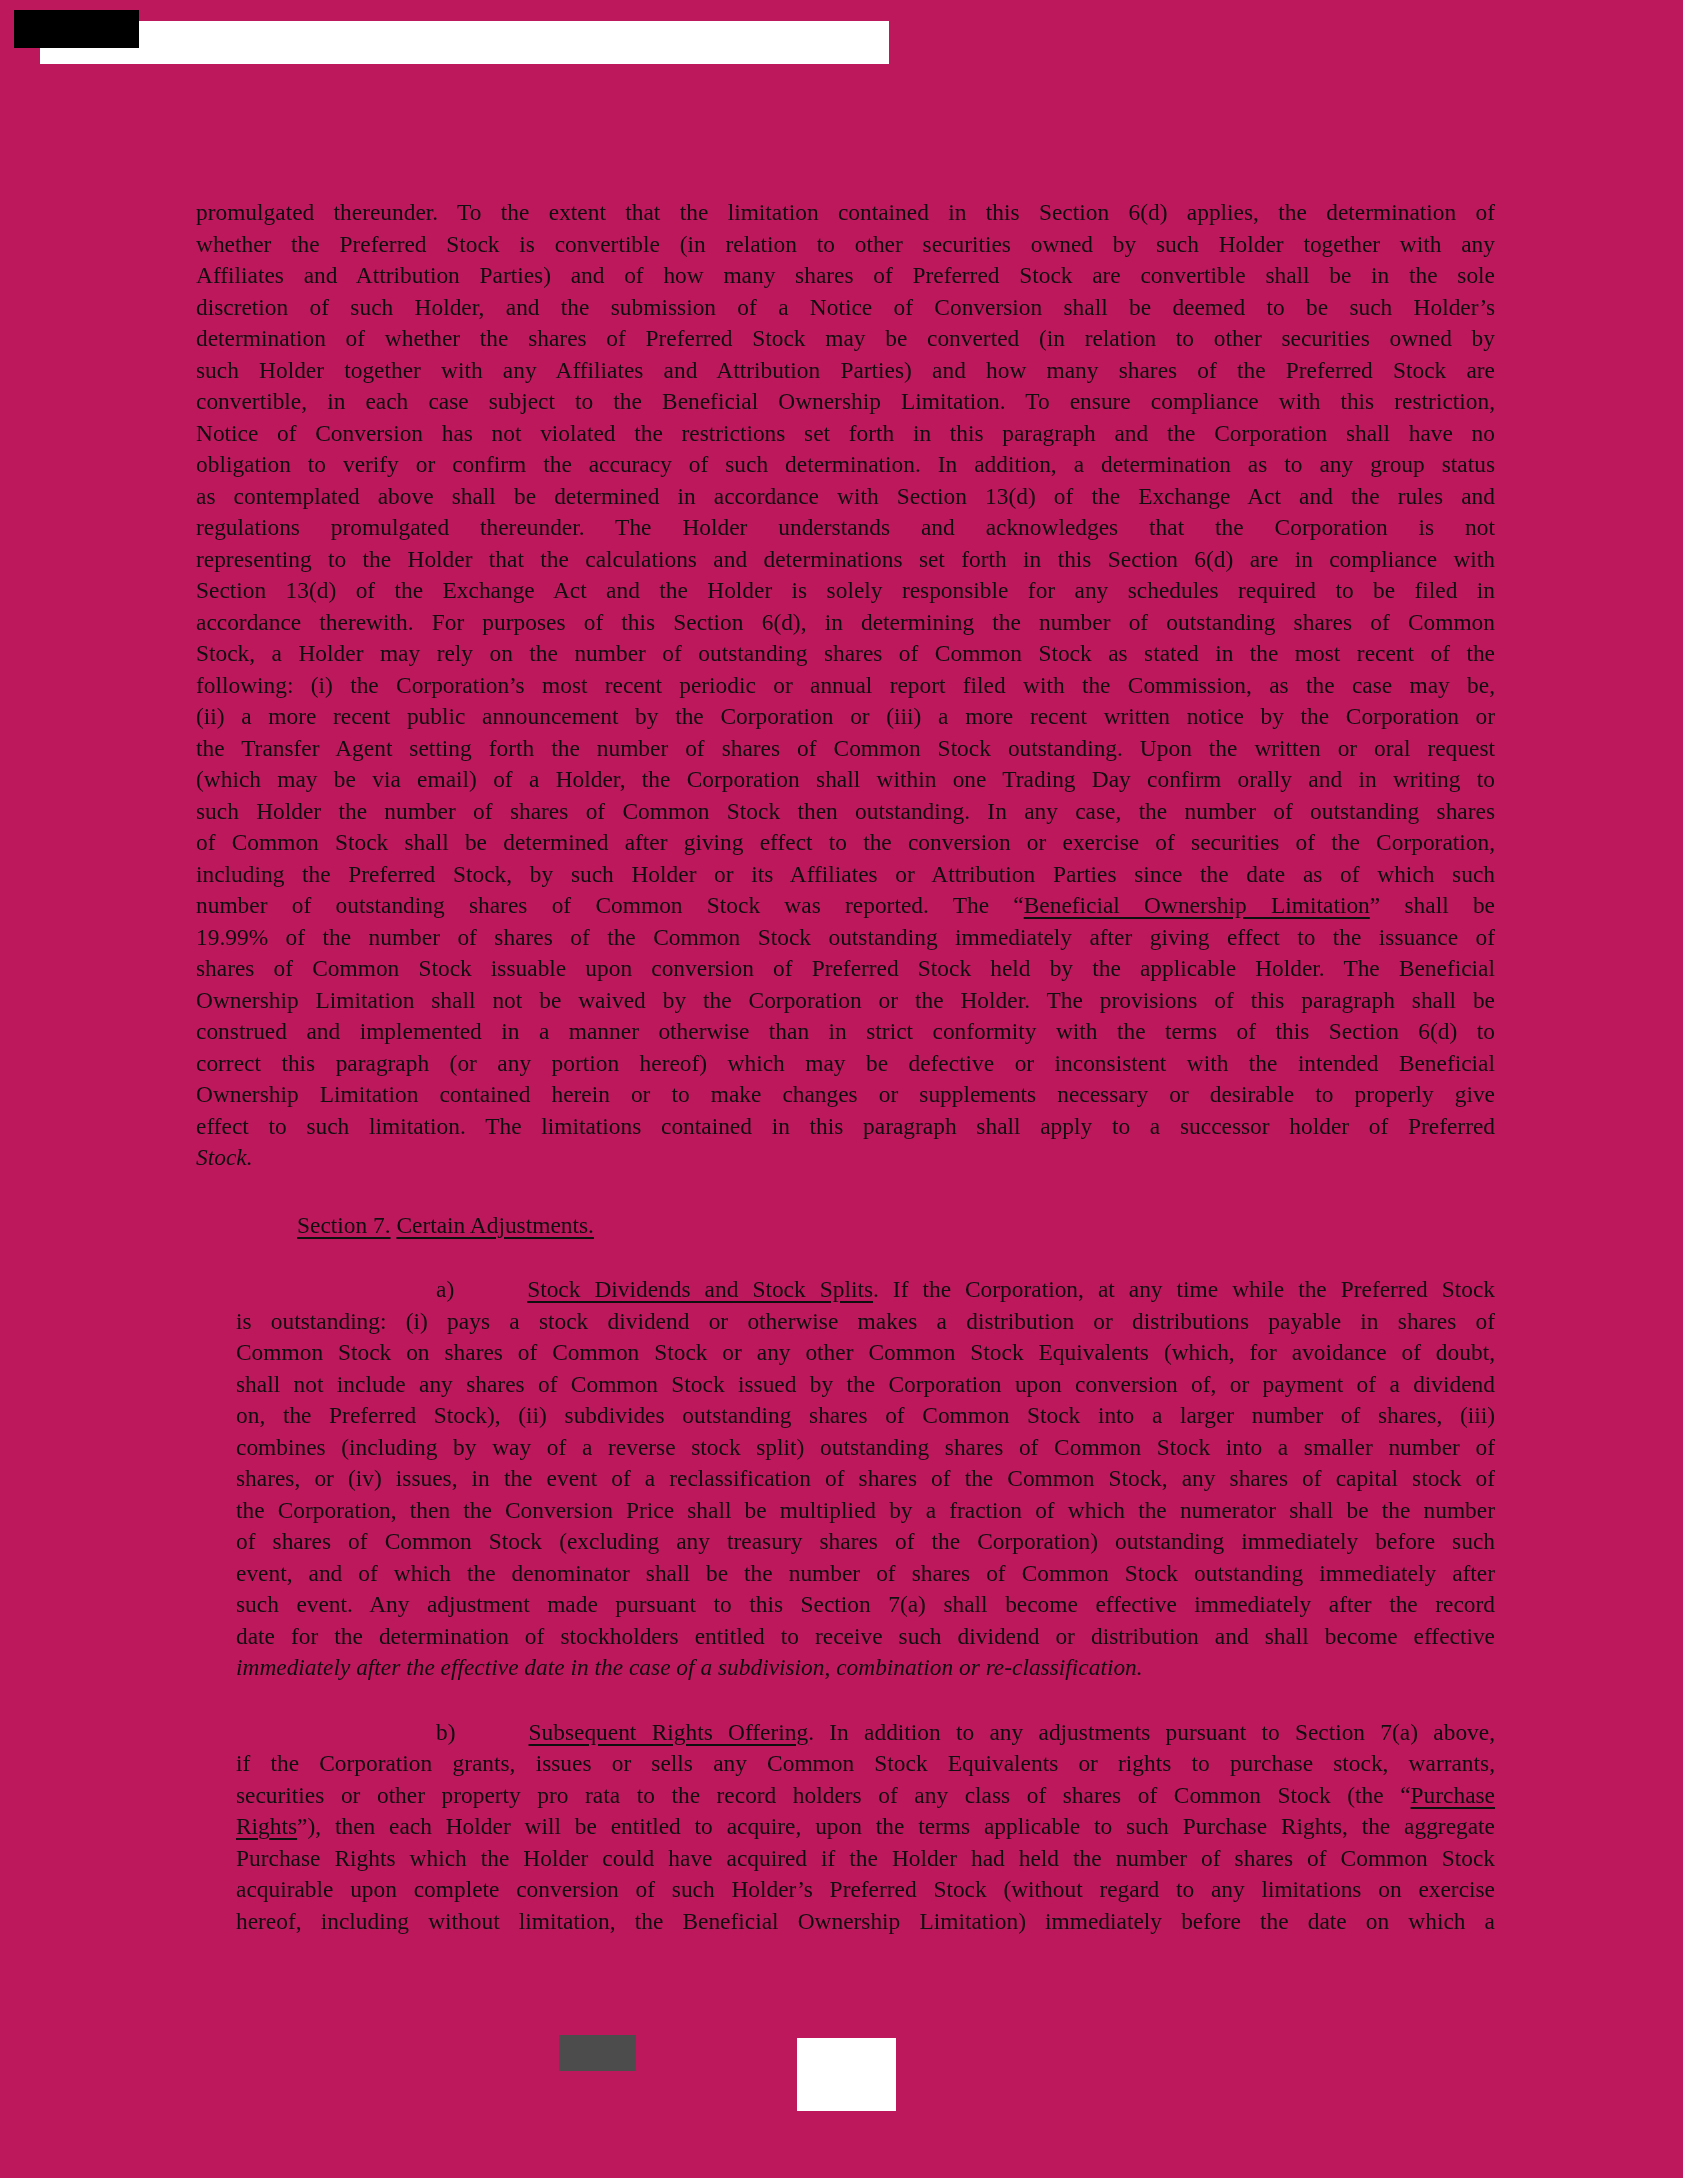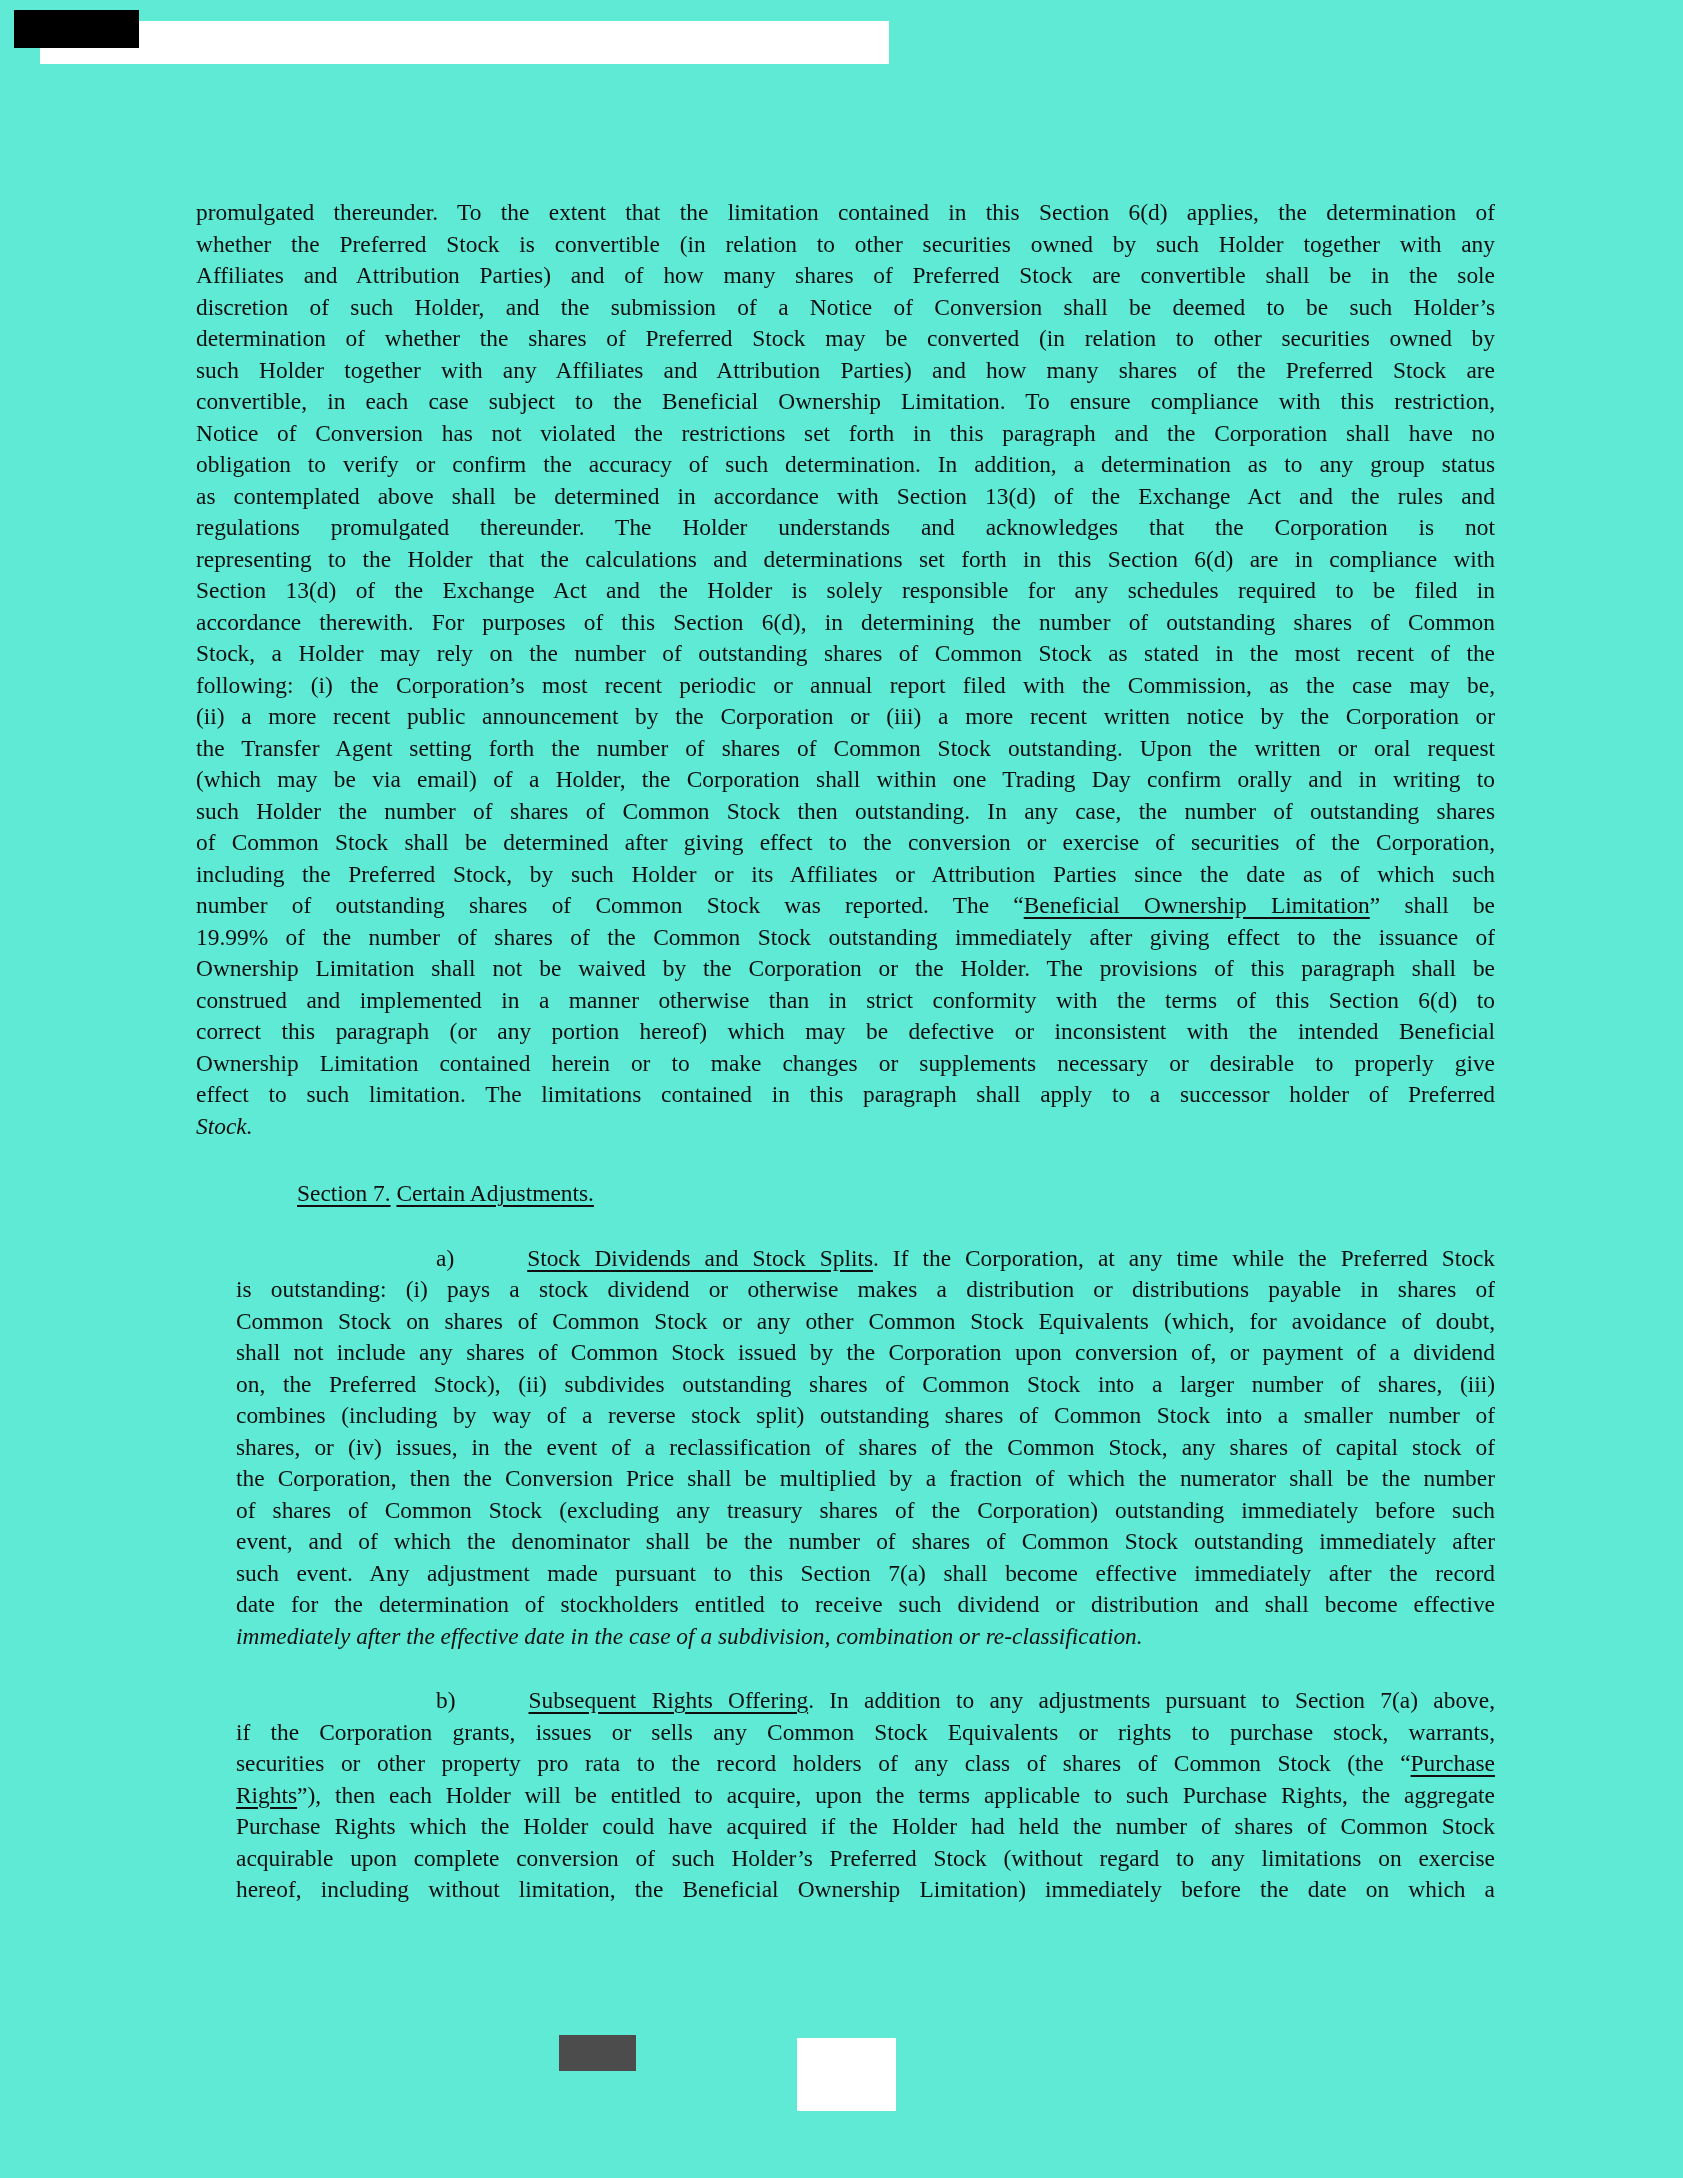--- a/index.html
+++ b/index.html
@@ -3,21 +3,21 @@
 <meta charset="utf-8">
 <style>
   html,body{margin:0;padding:0;}
   body{
     width:1683px;height:2178px;
     background:#fdfdfd;
     font-family:"Liberation Serif","DejaVu Serif",serif;
   }
   .page{
     position:relative;width:1683px;height:2178px;overflow:hidden;
-    background:#5eead4;
+    background:#be185d;
   }
   .scan-box{position:absolute;}
   .box-white-top{left:40px;top:21px;width:849px;height:43px;}
   .box-black-top-left{left:14px;top:10px;width:125px;height:38px;}
   .box-white-bottom{left:797px;top:2038px;width:99px;height:73px;}
   .box-gray-bottom{left:559px;top:2035px;width:77px;height:36px;}
   .content{
     position:absolute;left:196px;top:197px;width:1299px;
     color:#0f0f0f;
     font-size:23.4px;line-height:31.5px;
@@ -63,20 +63,21 @@
         <div class="line "><span>Stock, a Holder may rely on the number of outstanding shares of Common Stock as stated in the most recent of the</span></div>
         <div class="line "><span>following: (i) the Corporation’s most recent periodic or annual report filed with the Commission, as the case may be,</span></div>
         <div class="line "><span>(ii) a more recent public announcement by the Corporation or (iii) a more recent written notice by the Corporation or</span></div>
         <div class="line "><span>the Transfer Agent setting forth the number of shares of Common Stock outstanding. Upon the written or oral request</span></div>
         <div class="line "><span>(which may be via email) of a Holder, the Corporation shall within one Trading Day confirm orally and in writing to</span></div>
         <div class="line "><span>such Holder the number of shares of Common Stock then outstanding. In any case, the number of outstanding shares</span></div>
         <div class="line "><span>of Common Stock shall be determined after giving effect to the conversion or exercise of securities of the Corporation,</span></div>
         <div class="line "><span>including the Preferred Stock, by such Holder or its Affiliates or Attribution Parties since the date as of which such</span></div>
         <div class="line "><span>number of outstanding shares of Common Stock was reported. The “</span><span class="u">Beneficial Ownership Limitation</span><span>” shall be</span></div>
         <div class="line "><span>19.99% of the number of shares of the Common Stock outstanding immediately after giving effect to the issuance of</span></div>
+        <div class="line "><span>shares of Common Stock issuable upon conversion of Preferred Stock held by the applicable Holder. The Beneficial</span></div>
         <div class="line "><span>Ownership Limitation shall not be waived by the Corporation or the Holder. The provisions of this paragraph shall be</span></div>
         <div class="line "><span>construed and implemented in a manner otherwise than in strict conformity with the terms of this Section 6(d) to</span></div>
         <div class="line "><span>correct this paragraph (or any portion hereof) which may be defective or inconsistent with the intended Beneficial</span></div>
         <div class="line "><span>Ownership Limitation contained herein or to make changes or supplements necessary or desirable to properly give</span></div>
         <div class="line "><span>effect to such limitation. The limitations contained in this paragraph shall apply to a successor holder of Preferred</span></div>
         <div class="line last"><span>Stock.</span></div>
       </div>
       <div class="para heading">
         <div class="line "><span class="u">Section 7.</span><span> </span><span class="u">Certain Adjustments.</span></div>
       </div>

